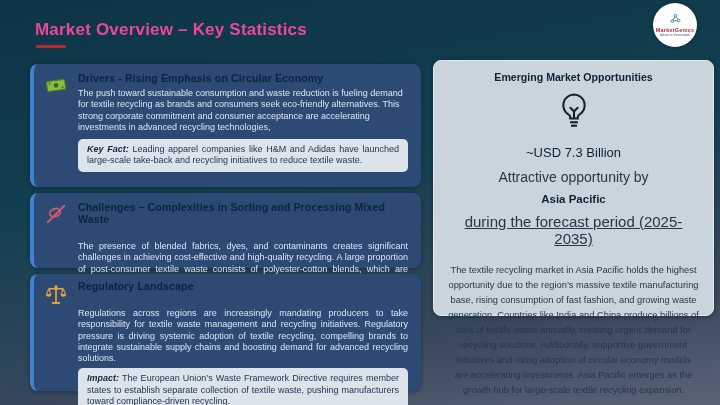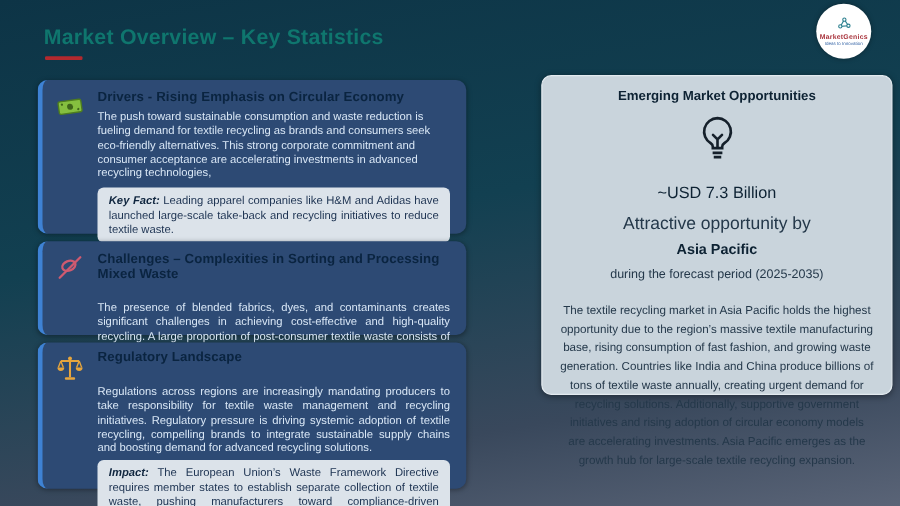--- a/index.html
+++ b/index.html
@@ -7,40 +7,40 @@
   body {
     position:relative;
     overflow:hidden;
     font-family:"Liberation Sans", sans-serif;
     background:linear-gradient(170deg, #0d3446 0%, #124051 42%, #39485c 78%, #5a6477 100%);
   }
 
   
   .page-title {
     position:absolute; left:35px; top:20px;
-    font-size:17px; font-weight:bold; color:#0f766e; letter-spacing:.2px;
+    font-size:17px; font-weight:bold; color:#ec4899; letter-spacing:.2px;
   }
   .title-underline {
     position:absolute; left:36px; top:45px;
     width:30px; height:3px; background:#b2292e; border-radius:1px;
   }
   .logo {
     position:absolute; top:3px; right:23px;
     width:44px; height:44px; border-radius:50%;
     background:#ffffff;
     display:flex; flex-direction:column; align-items:center; justify-content:center;
     box-shadow:0 0 4px rgba(0,0,0,.35);
   }
   .logo svg { width:13px; height:13px; margin-bottom:1px; }
   .logo-name { font-size:5.5px; font-weight:bold; color:#a8323b; letter-spacing:.2px; }
   .logo-tagline { font-size:3.6px; color:#2e5fa3; }
 
   
   .card {
-    position:absolute; left:30px; width:343px;
+    position:absolute; left:30px; width:391px;
     background:#2d4a74;
     border-left:4px solid #3e82d4;
     border-radius:8px;
     box-shadow:0 1px 4px rgba(0,0,0,.35);
   }
   .card-inner { display:flex; }
   .icon-col { flex:0 0 44px; display:flex; justify-content:center; padding-top:10px; }
   .icon-col svg { width:22px; height:22px; }
   .content-col { flex:1; padding:8px 13px 8px 0; }
   .card h2 { font-size:10.6px; font-weight:bold; color:#0a2440; margin-bottom:4px; letter-spacing:.1px; }
@@ -64,21 +64,21 @@
     display:flex; flex-direction:column; align-items:center;
     padding:10px 14px 0 14px; text-align:center;
     box-shadow:0 1px 5px rgba(0,0,0,.35);
   }
   .panel-title { font-size:10.6px; font-weight:bold; color:#0d2233; }
   .bulb { margin-top:8px; }
   .bulb svg { width:36px; height:40px; }
   .panel-value { margin-top:10px; font-size:13px; font-weight:normal; color:#0d2233; }
   .panel-sub   { margin-top:9px; font-size:14px; color:#24384a; }
   .panel-region{ margin-top:8px; font-size:11.5px; font-weight:bold; color:#0d2233; }
-  .panel-period{ margin-top:8px; font-size:10px; color:#24384a; }
+  .panel-period{ margin-top:8px; font-size:15px; color:#24384a;text-decoration:underline; }
   .panel-desc  { margin-top:16px; font-size:9.3px; line-height:15px; color:#24384a; }
 </style>
 </head>
 <body>
 
 <h1 class="page-title">Market Overview – Key Statistics</h1>
 <div class="title-underline"></div>
 
 <div class="logo">
   <svg viewBox="0 0 24 24">

